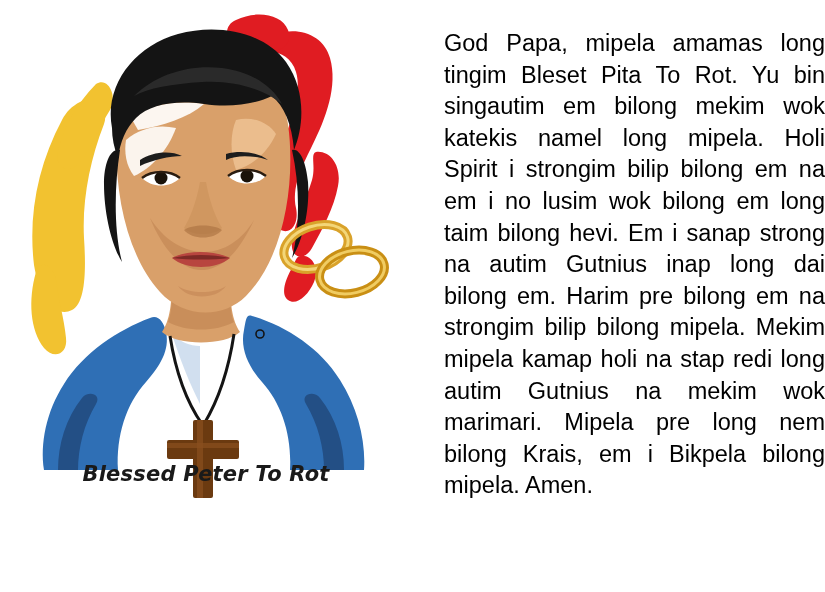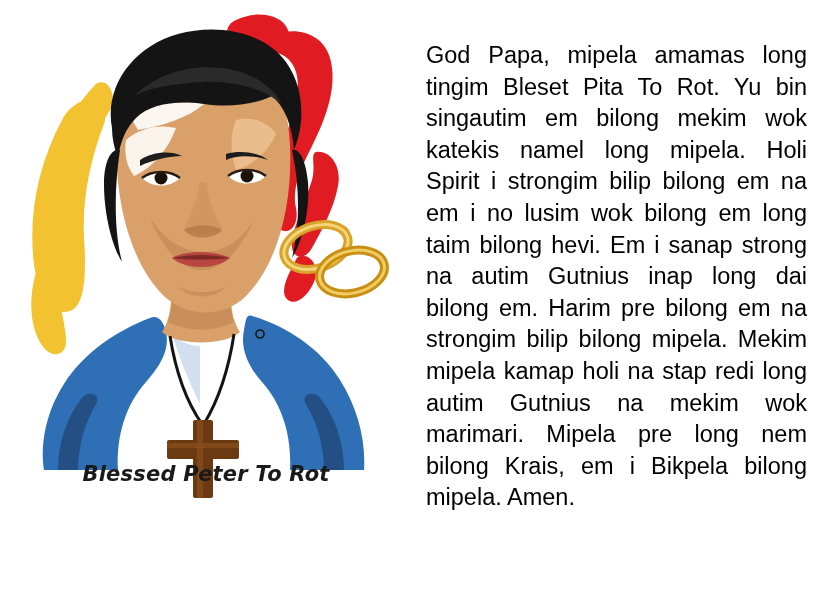--- a/index.html
+++ b/index.html
@@ -23,20 +23,21 @@
   }
 
   
   .illustration-panel {
     position: relative;
     width: 412px;
     height: 512px;
     flex: 0 0 412px;
     background: #ffffff;
     overflow: hidden;
+    padding-left: 18px;
   }
   .art-stage {
     position: absolute;
     left: 0;
     top: 0;
     width: 412px;
     height: 520px;
   }
   .art-stage svg {
     display: block;
@@ -73,21 +74,21 @@
     font-size: 27px;
     line-height: 1.22;
     color: #e8192c;
     margin: 6px 0 0 0;
     letter-spacing: 0.6px;
   }
   .prayer-title .line2 {
     display: block;
   }
   .prayer-body {
-    margin-top: 26px;
+    margin-top: 14px;
     font-family: "Liberation Sans", sans-serif;
     font-size: 23.5px;
     line-height: 1.345;
     color: #000000;
     text-align: justify;
     text-justify: inter-word;
     hyphens: none;
   }
 </style>
 </head>

